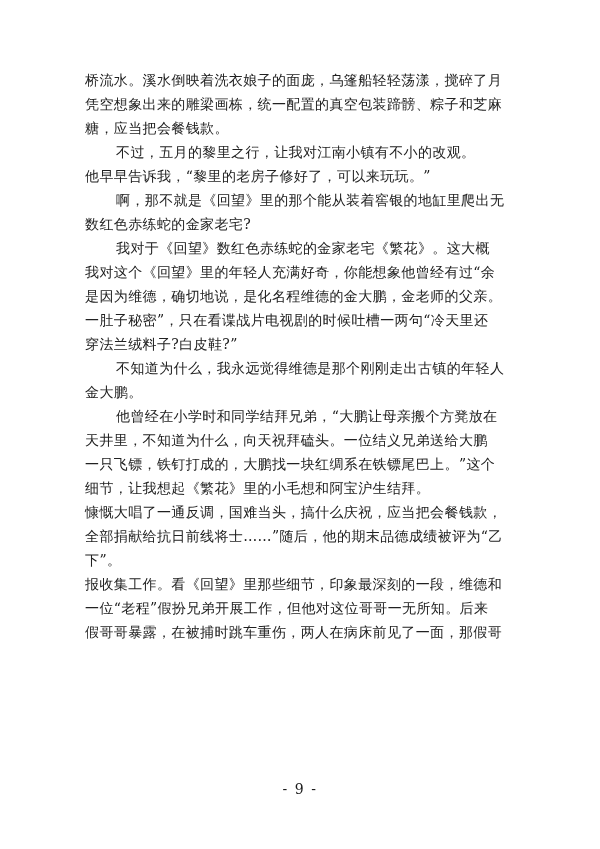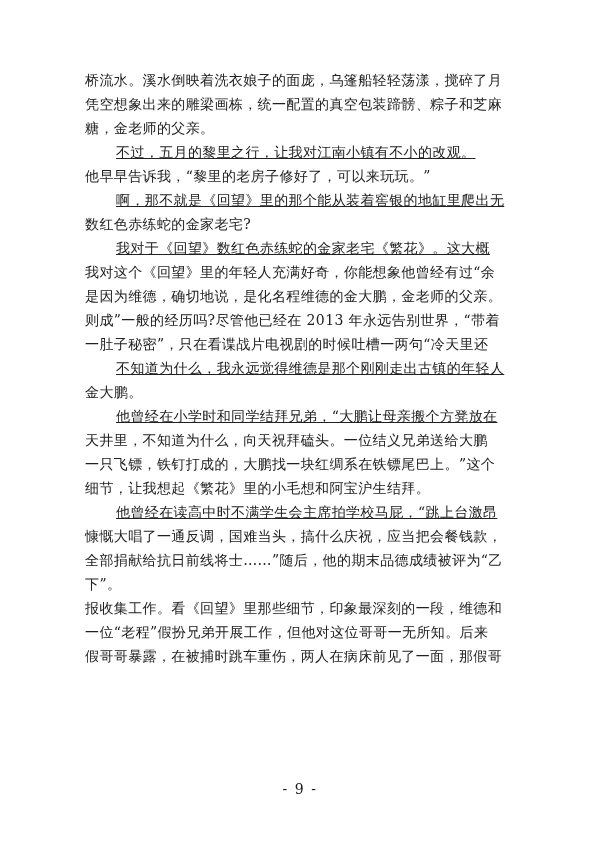--- a/index.html
+++ b/index.html
@@ -25,57 +25,55 @@
   .line {
     height: 24px;
     line-height: 24px;
     font-size: 14px;
     letter-spacing: 0.38px;
     white-space: nowrap;
     overflow: visible;
   }
   .line.indent {
     padding-left: 31px;
-    text-decoration: underline;
   }
   .footer {
     position: absolute;
     left: 0;
     right: 0;
     top: 781px;
     text-align: center;
     font-size: 14px;
     letter-spacing: 1.5px;
     color: #1c1c1c;
   }
 </style>
 </head>
 <body>
 
 <div class="page">
   <div class="text-block">
     <div class="line">桥流水。溪水倒映着洗衣娘子的面庞，乌篷船轻轻荡漾，搅碎了月</div>
     <div class="line">凭空想象出来的雕梁画栋，统一配置的真空包装蹄髈、粽子和芝麻</div>
-    <div class="line">糖，金老师的父亲。</div>
+    <div class="line">糖，应当把会餐钱款。</div>
     <div class="line indent">不过，五月的黎里之行，让我对江南小镇有不小的改观。</div>
     <div class="line">他早早告诉我，“黎里的老房子修好了，可以来玩玩。”</div>
     <div class="line indent">啊，那不就是《回望》里的那个能从装着窖银的地缸里爬出无</div>
     <div class="line">数红色赤练蛇的金家老宅?</div>
     <div class="line indent">我对于《回望》数红色赤练蛇的金家老宅《繁花》。这大概</div>
     <div class="line">我对这个《回望》里的年轻人充满好奇，你能想象他曾经有过“余</div>
     <div class="line">是因为维德，确切地说，是化名程维德的金大鹏，金老师的父亲。</div>
-    <div class="line">则成”一般的经历吗?尽管他已经在 2013 年永远告别世界，“带着</div>
     <div class="line">一肚子秘密”，只在看谍战片电视剧的时候吐槽一两句“冷天里还</div>
+    <div class="line">穿法兰绒料子?白皮鞋?”</div>
     <div class="line indent">不知道为什么，我永远觉得维德是那个刚刚走出古镇的年轻人</div>
     <div class="line">金大鹏。</div>
     <div class="line indent">他曾经在小学时和同学结拜兄弟，“大鹏让母亲搬个方凳放在</div>
     <div class="line">天井里，不知道为什么，向天祝拜磕头。一位结义兄弟送给大鹏</div>
     <div class="line">一只飞镖，铁钉打成的，大鹏找一块红绸系在铁镖尾巴上。”这个</div>
     <div class="line">细节，让我想起《繁花》里的小毛想和阿宝沪生结拜。</div>
-    <div class="line indent">他曾经在读高中时不满学生会主席拍学校马屁，“跳上台激昂</div>
     <div class="line">慷慨大唱了一通反调，国难当头，搞什么庆祝，应当把会餐钱款，</div>
     <div class="line">全部捐献给抗日前线将士……”随后，他的期末品德成绩被评为“乙</div>
     <div class="line">下”。</div>
     <div class="line">报收集工作。看《回望》里那些细节，印象最深刻的一段，维德和</div>
     <div class="line">一位“老程”假扮兄弟开展工作，但他对这位哥哥一无所知。后来</div>
     <div class="line">假哥哥暴露，在被捕时跳车重伤，两人在病床前见了一面，那假哥</div>
   </div>
   <div class="footer">- 9 -</div>
 </div>
 

